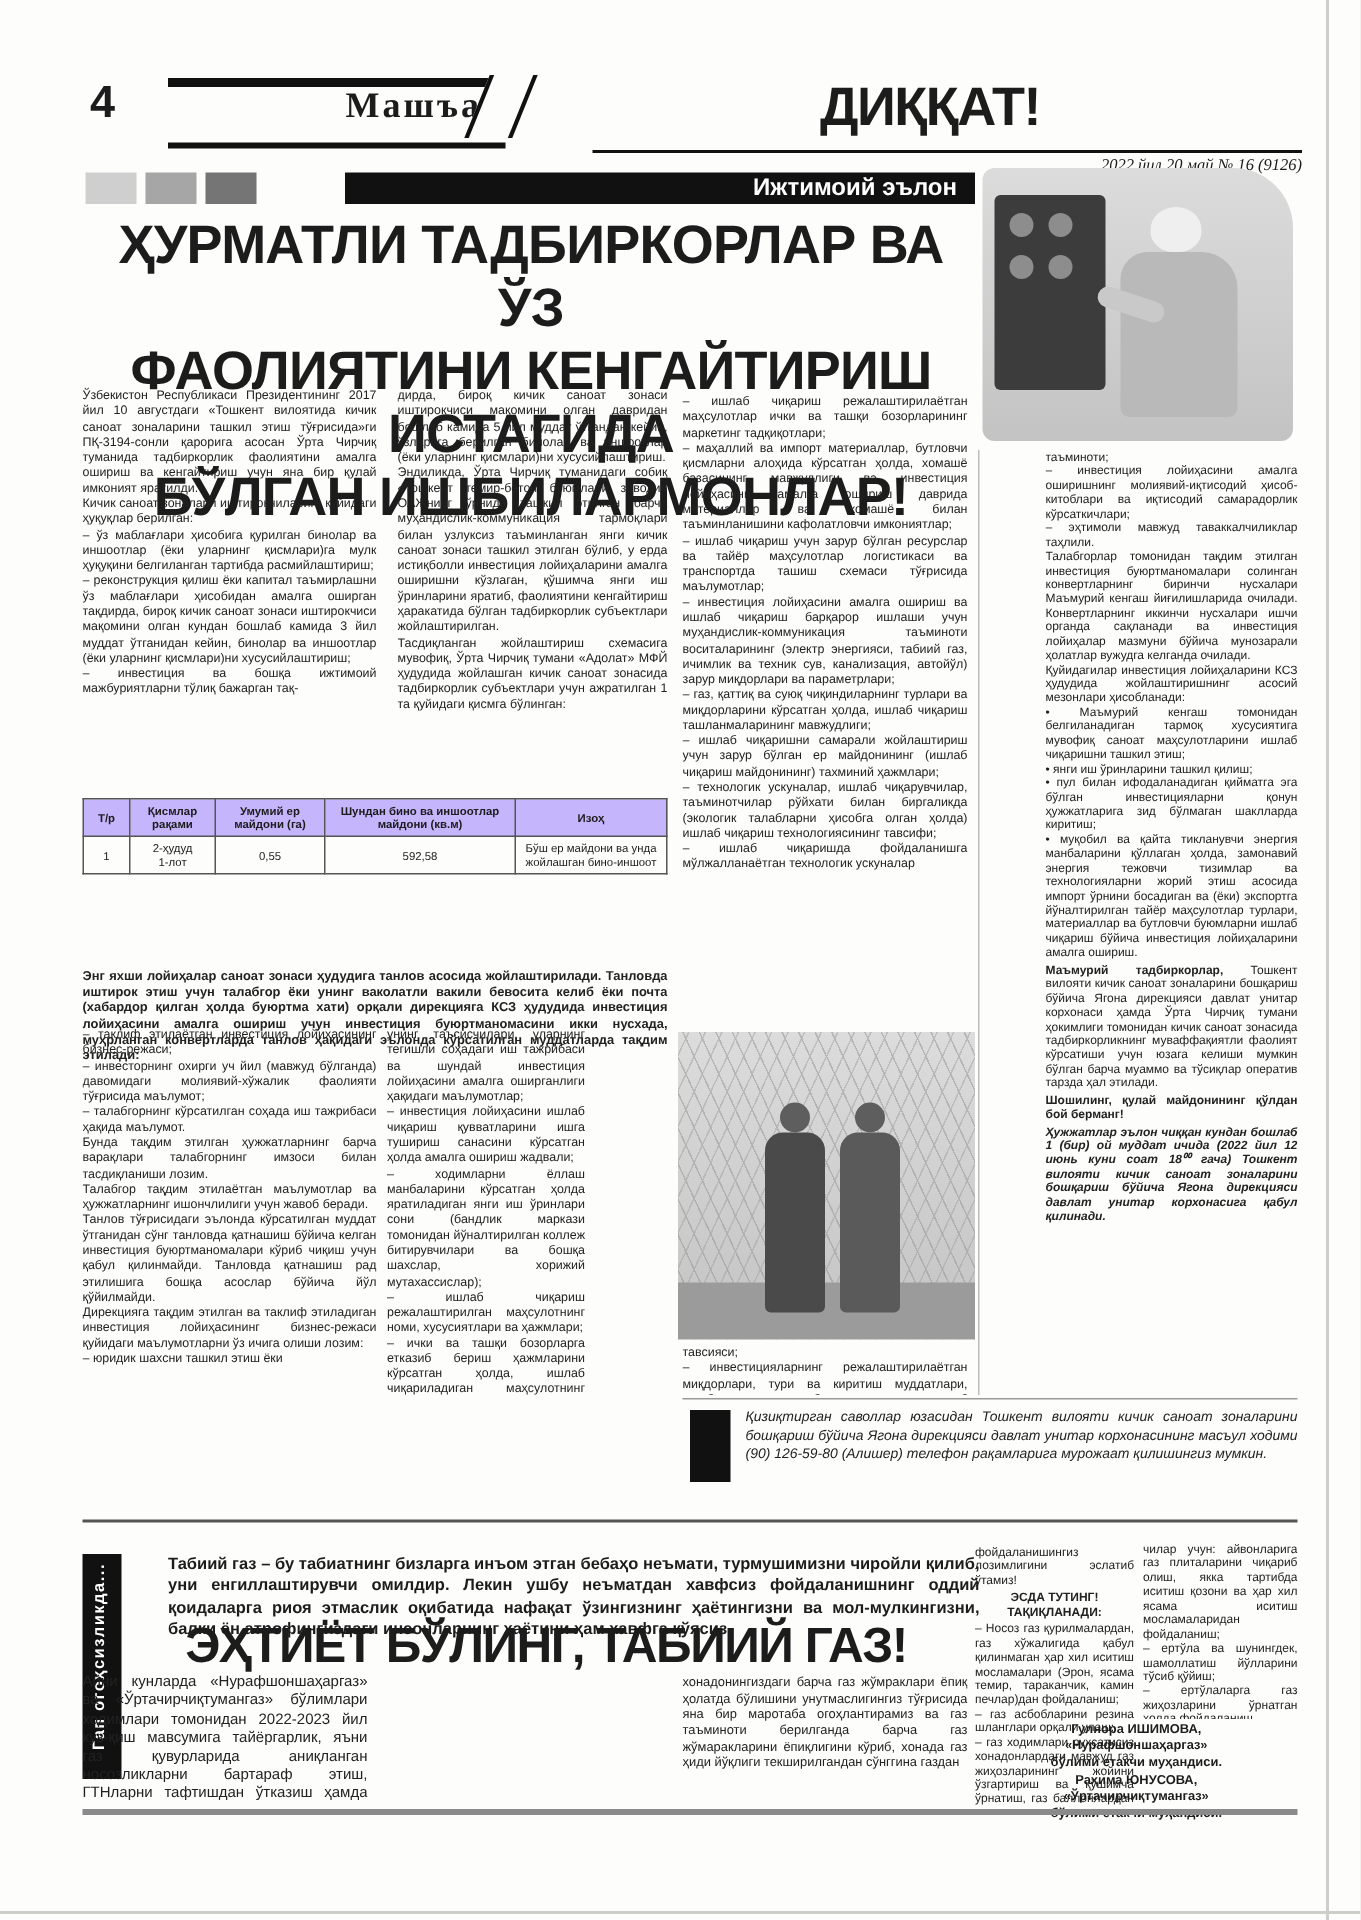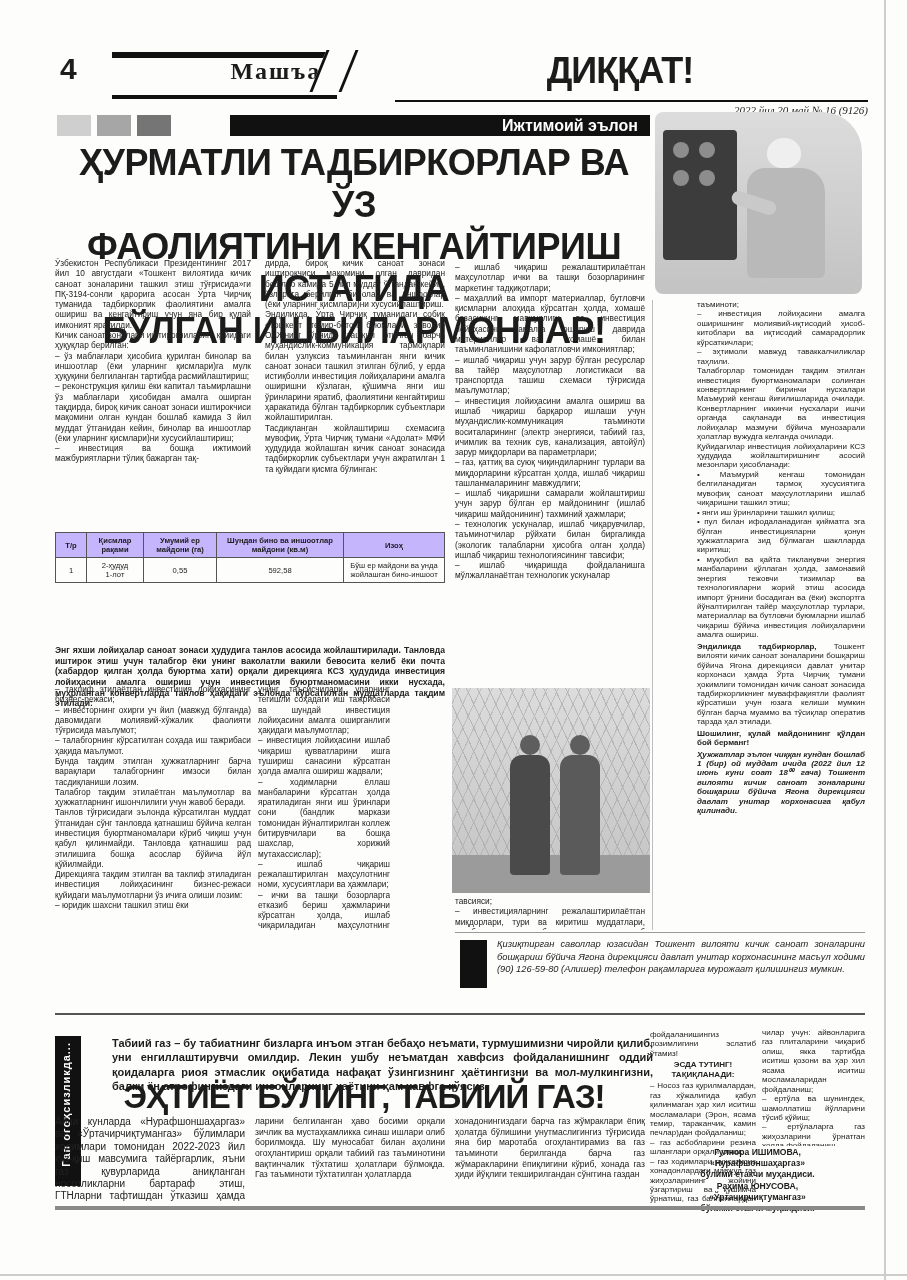--- a/index.html
+++ b/index.html
@@ -164,38 +164,37 @@
   <div class="abs col" style="left:697px;top:300px;width:168px;height:706px;font-size:8px;line-height:1.18">
     <div class="flow">таъминоти;
 – инвестиция лойиҳасини амалга оширишнинг молиявий-иқтисодий ҳисоб-китоблари ва иқтисодий самарадорлик кўрсаткичлари;
 – эҳтимоли мавжуд таваккалчиликлар таҳлили.
 Талабгорлар томонидан тақдим этилган инвестиция буюртманомалари солинган конвертларнинг биринчи нусхалари Маъмурий кенгаш йиғилишларида очилади. Конвертларнинг иккинчи нусхалари ишчи органда сақланади ва инвестиция лойиҳалар мазмуни бўйича мунозарали ҳолатлар вужудга келганда очилади.
 Қуйидагилар инвестиция лойиҳаларини КСЗ ҳудудида жойлаштиришнинг асосий мезонлари ҳисобланади:
 • Маъмурий кенгаш томонидан белгиланадиган тармоқ хусусиятига мувофиқ саноат маҳсулотларини ишлаб чиқаришни ташкил этиш;
 • янги иш ўринларини ташкил қилиш;
 • пул билан ифодаланадиган қийматга эга бўлган инвестицияларни қонун ҳужжатларига зид бўлмаган шаклларда киритиш;
 • муқобил ва қайта тикланувчи энергия манбаларини қўллаган ҳолда, замонавий энергия тежовчи тизимлар ва технологияларни жорий этиш асосида импорт ўрнини босадиган ва (ёки) экспортга йўналтирилган тайёр маҳсулотлар турлари, материаллар ва бутловчи буюмларни ишлаб чиқариш бўйича инвестиция лойиҳаларини амалга ошириш.</div>
-    <div style="margin-top:2px"><span class="b">Эндиликда тадбиркорлар,</span><span> Тошкент вилояти кичик саноат зоналарини бошқариш бўйича Ягона дирекцияси давлат унитар корхонаси ҳамда Ўрта Чирчиқ тумани ҳокимлиги томонидан кичик саноат зонасида тадбиркорликнинг муваффақиятли фаолият кўрсатиши учун юзага келиши мумкин бўлган барча муаммо ва тўсиқлар оператив тарзда ҳал этилади.</span></div>
+    <div style="margin-top:2px"><span class="b">Маъмурий тадбиркорлар,</span><span> Тошкент вилояти кичик саноат зоналарини бошқариш бўйича Ягона дирекцияси давлат унитар корхонаси ҳамда Ўрта Чирчиқ тумани ҳокимлиги томонидан кичик саноат зонасида тадбиркорликнинг муваффақиятли фаолият кўрсатиши учун юзага келиши мумкин бўлган барча муаммо ва тўсиқлар оператив тарзда ҳал этилади.</span></div>
     <div class="b" style="margin-top:2px">Шошилинг, қулай майдонининг қўлдан бой берманг!</div>
     <div class="b i" style="margin-top:2px">Ҳужжатлар эълон чиққан кундан бошлаб 1 (бир) ой муддат ичида (2022 йил 12 июнь куни соат 18⁰⁰ гача) Тошкент вилояти кичик саноат зоналарини бошқариш бўйича Ягона дирекцияси давлат унитар корхонасига қабул қилинади.</div>
   </div>
 
   <div class="abs" style="left:455px;top:932px;width:410px;height:1px;background:#999"></div>
   <div class="abs" style="left:460px;top:940px;width:27px;height:48px;background:#111"></div>
   <div class="abs col i" style="left:497px;top:938px;width:368px;height:66px;font-size:9.3px;line-height:1.35">Қизиқтирган саволлар юзасидан Тошкент вилояти кичик саноат зоналарини бошқариш бўйича Ягона дирекцияси давлат унитар корхонасининг масъул ходими (90) 126-59-80 (Алишер) телефон рақамларига мурожаат қилишингиз мумкин.</div>
   <div class="abs" style="left:55px;top:1013px;width:810px;height:2px;background:#555"></div>
 
   <div class="abs" id="gas-rubric">
     <span>Гап огоҳсизликда...</span>
   </div>
   <div class="abs" id="gas-intro">Табиий газ – бу табиатнинг бизларга инъом этган бебаҳо неъмати, турмушимизни чиройли қилиб, уни енгиллаштирувчи омилдир. Лекин ушбу неъматдан хавфсиз фойдаланишнинг оддий қоидаларга риоя этмаслик оқибатида нафақат ўзингизнинг ҳаётингизни ва мол-мулкингизни, балки ён атрофингиздаги инсонларнинг ҳаётини ҳам хавфга қўясиз.</div>
   <div class="abs" id="gas-headline">ЭҲТИЁТ БЎЛИНГ, ТАБИИЙ ГАЗ!</div>
 
   <div class="abs col flow" style="left:55px;top:1116px;width:190px;height:92px;font-size:10px">Айни кунларда «Нурафшоншаҳаргаз» ва «Ўртачирчиқтумангаз» бўлимлари ходимлари томонидан 2022-2023 йил куз-қиш мавсумига тайёргарлик, яъни газ қувурларида аниқланган носозликларни бартараф этиш, ГТНларни тафтишдан ўтказиш ҳамда газ қувур-</div>
-  <div class="abs col flow" style="left:255px;top:1116px;width:190px;height:92px;font-size:8.6px">ларини белгиланган ҳаво босими орқали зичлик ва мустаҳкамликка синаш ишлари олиб борилмоқда. Шу муносабат билан аҳолини огоҳлантириш орқали табиий газ таъминотини вақтинчалик тўхтатиш ҳолатлари бўлмоқда. Газ таъминоти тўхтатилган ҳолатларда</div>
   <div class="abs col flow" style="left:455px;top:1116px;width:190px;height:92px;font-size:8.6px">хонадонингиздаги барча газ жўмраклари ёпиқ ҳолатда бўлишини унутмаслигингиз тўғрисида яна бир маротаба огоҳлантирамиз ва газ таъминоти берилганда барча газ жўмаракларини ёпиқлигини кўриб, хонада газ ҳиди йўқлиги текширилгандан сўнггина газдан</div>
 
   <div class="abs col" style="left:650px;top:1030px;width:106px;height:180px;font-size:8px;line-height:1.18">
     <div>фойдаланишингиз лозимлигини эслатиб ўтамиз!</div>
     <div id="warn-title">ЭСДА ТУТИНГ!
 ТАҚИҚЛАНАДИ:</div>
     <div class="flow">– Носоз газ қурилмалардан, газ хўжалигида қабул қилинмаган ҳар хил иситиш мосламалари (Эрон, ясама темир, тараканчик, камин печлар)дан фойдаланиш;
 – газ асбобларини резина шланглари орқали улаш;
 – газ ходимлари рухсатисиз хонадонлардаги мавжуд газ жиҳозларининг жойини ўзгартириш ва қўшимча ўрнатиш, газ баллонлардан хоналарни иситишда фойдаланиш;
 – кўп қаватли уйларда яшов-</div>

